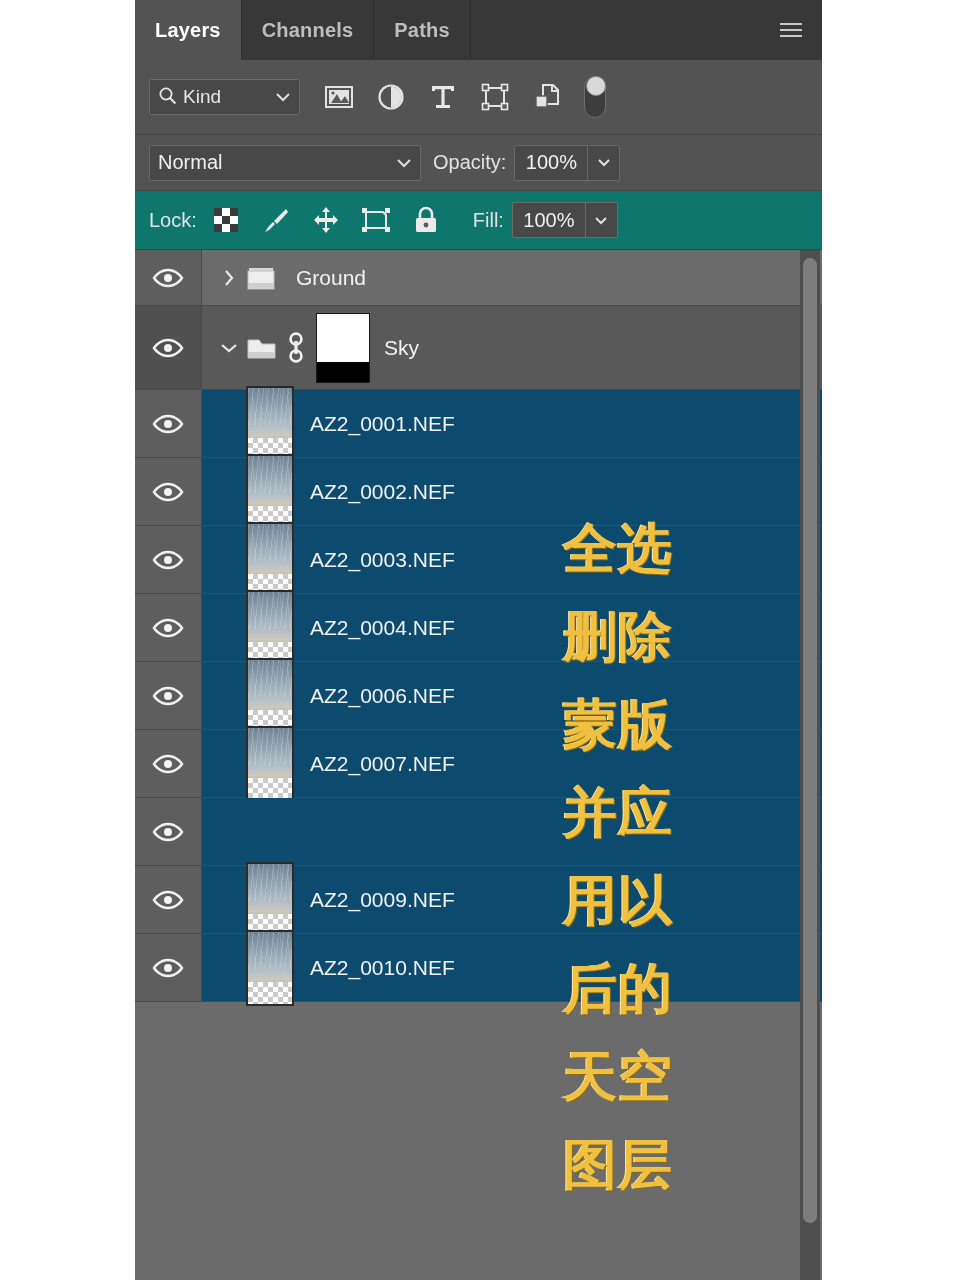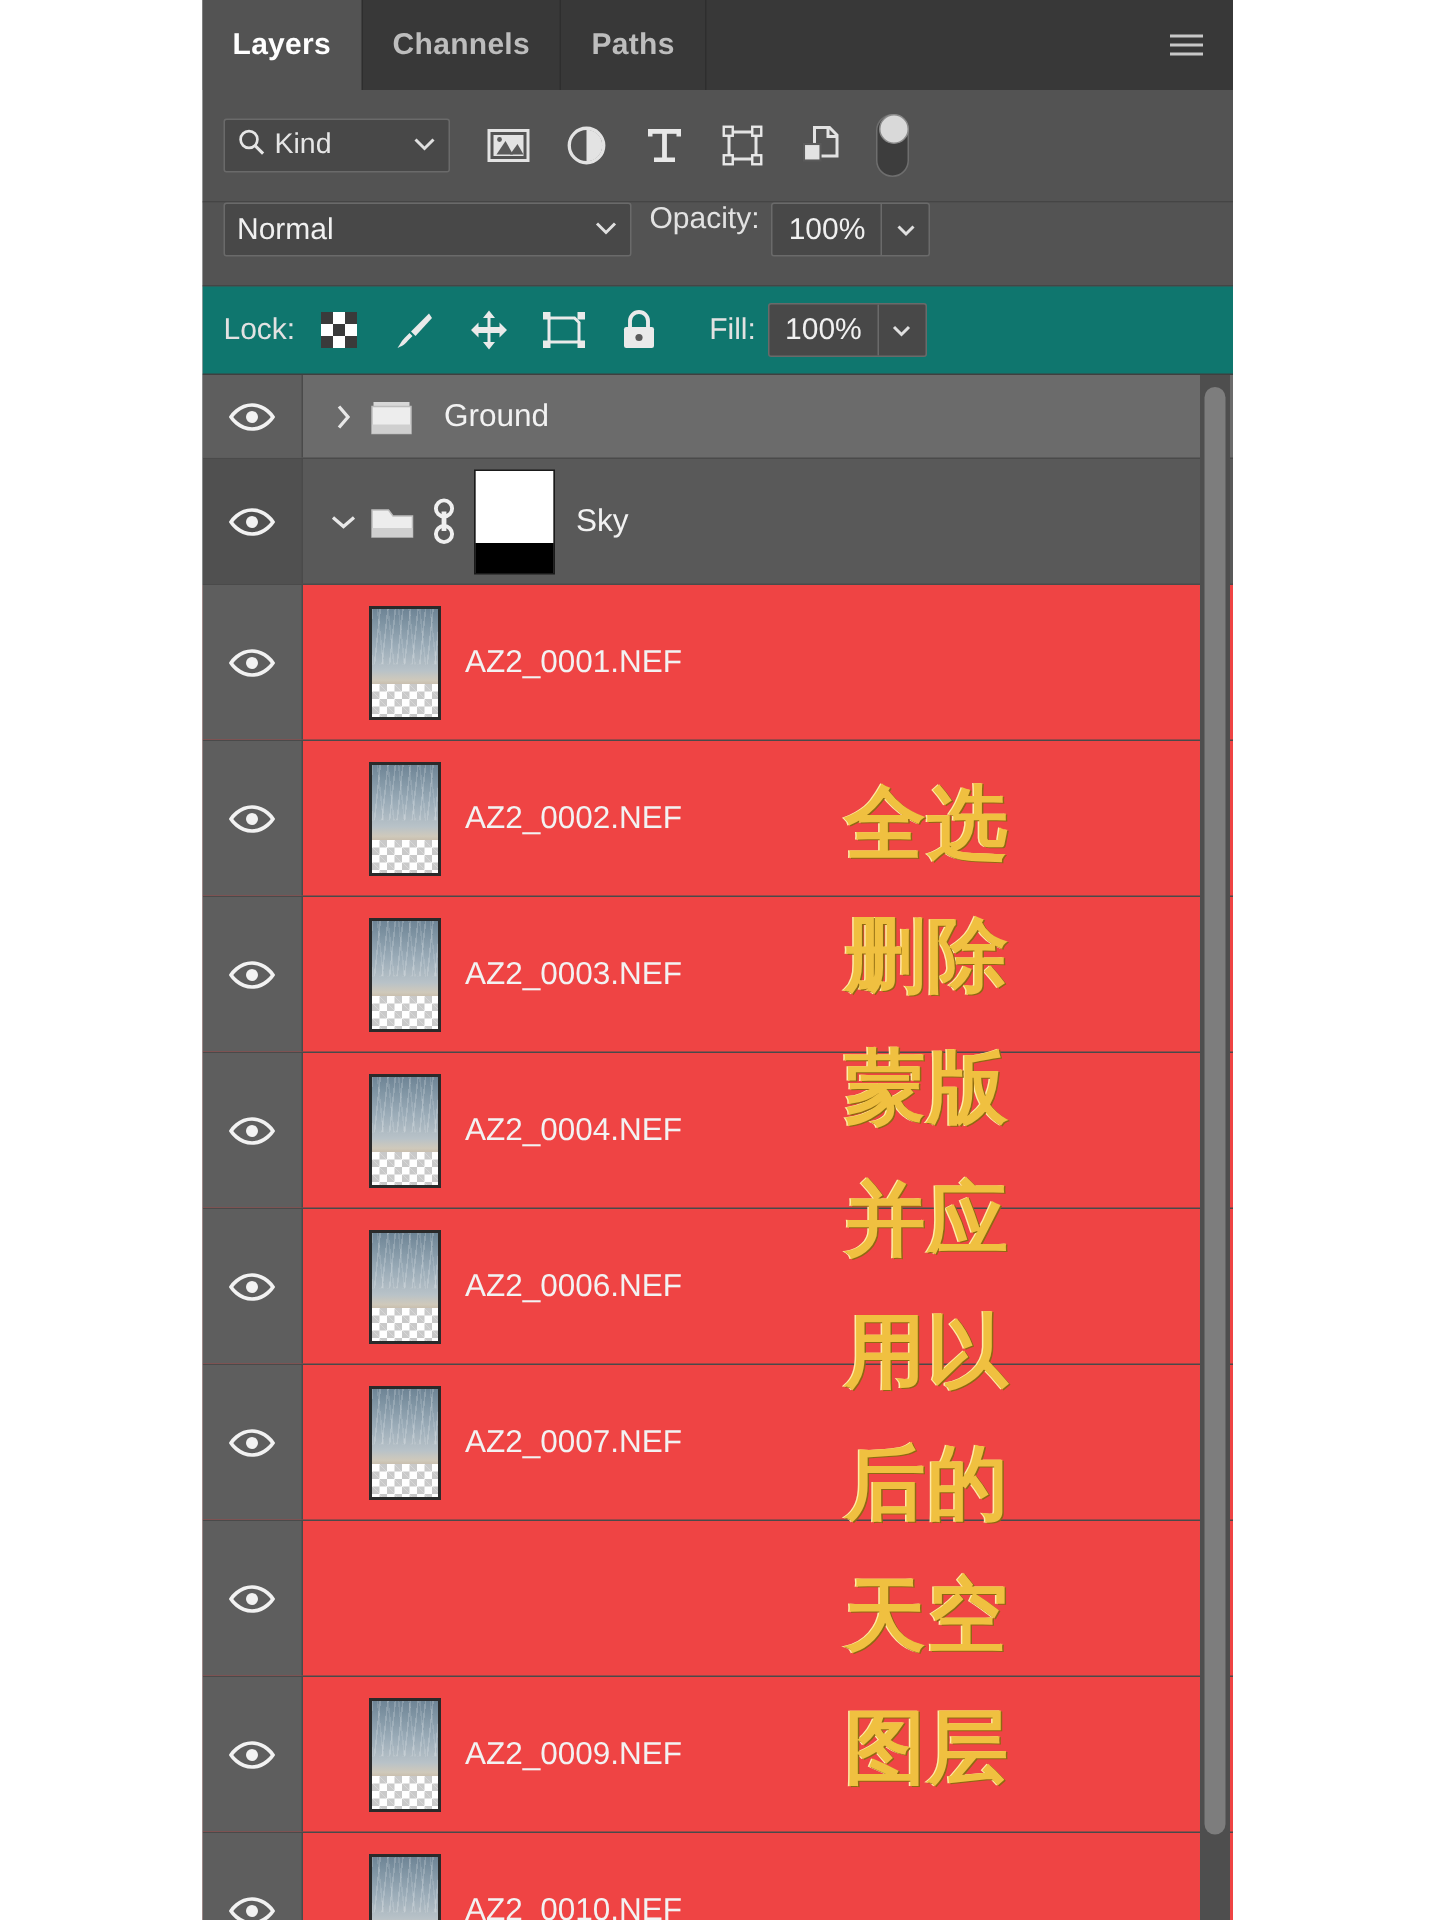--- a/index.html
+++ b/index.html
@@ -82,21 +82,21 @@
     width: 20px; height: 20px; border-radius: 50%;
     background: #d9d9d9;
     border: 1px solid #8a8a8a;
   }
 
   
   #blendrow {
     height: 56px; flex: 0 0 56px;
     background: #535353;
     border-bottom: 1px solid #454545;
-    display: flex; 
+    display: flex; align-items: center;
     padding: 0 14px;
   }
   #blend-select {
     width: 272px; height: 36px;
     background: #484848;
     border: 1px solid #6a6a6a; border-radius: 2px;
     display: flex; align-items: center;
     padding: 0 8px;
   }
   #blend-select .label { flex: 1; font-size: 20px; color: #f0f0f0; }
@@ -132,25 +132,25 @@
   }
 
   
   #list {
     flex: 1 1 auto;
     position: relative;
     background: #6b6b6b;
     overflow: hidden;
   }
   .row {
-    height: 104px;
+    height: 68px;
     display: flex; align-items: stretch;
     border-bottom: 1px solid #4a4a4a;
     position: relative;
-    background: #ef4444;
+    background: #0c4a6e;
   }
   .row.group-collapsed { height: 56px; background: #6b6b6b; }
   .row.group-expanded { height: 84px; background: #595959; }
   .eyecol {
     flex: 0 0 67px;
     background: #5e5e5e;
     border-right: 1px solid #4a4a4a;
     display: flex; align-items: center; justify-content: center;
   }
   .row.selected .eyecol, .row.group-expanded .eyecol { background: #505050; }

